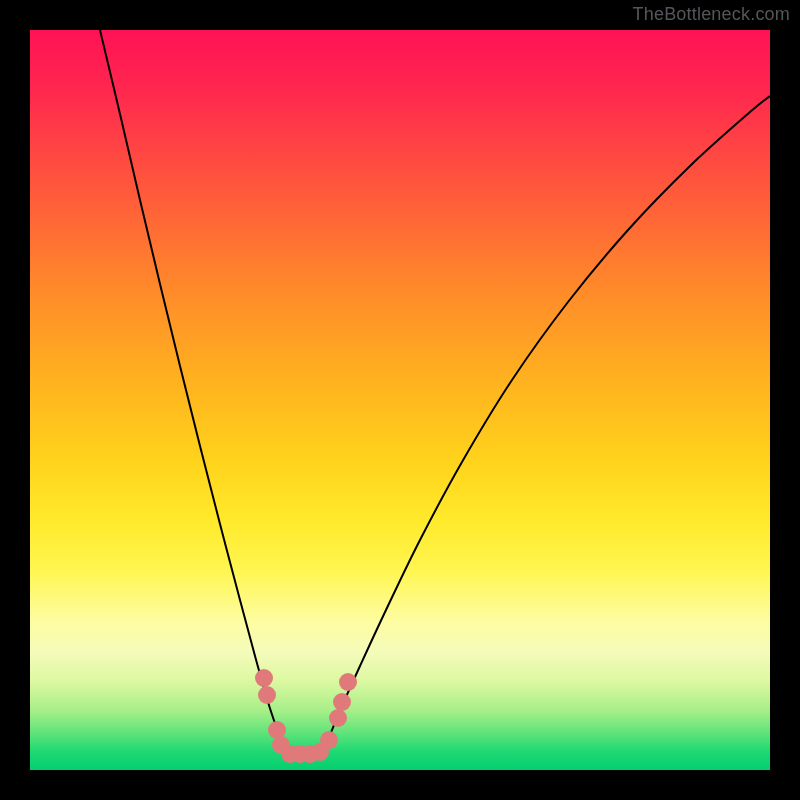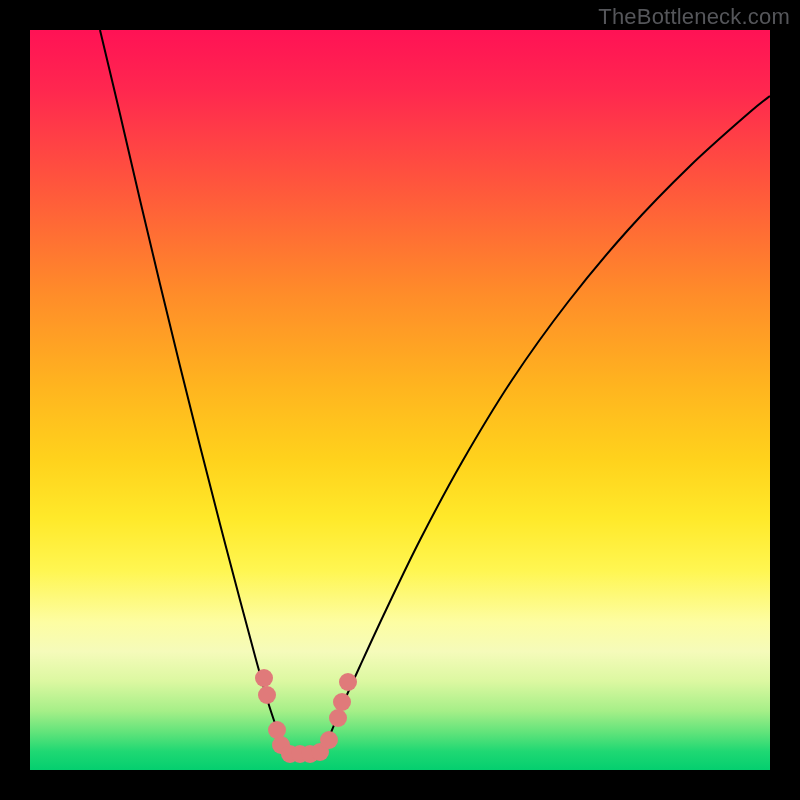--- a/index.html
+++ b/index.html
@@ -58,21 +58,21 @@
     top: 0;
     width: 100%;
     height: 100%;
     overflow: visible;
   }
   .watermark {
     position: absolute;
     top: 4px;
     right: 10px;
     color: #55565a;
-    font-size: 22px;
+    font-size: 18px;
     font-weight: 400;
     letter-spacing: 0.2px;
     user-select: none;
   }
 </style>
 </head>
 <body>
 
 <div class="frame">
   <div class="plot">

